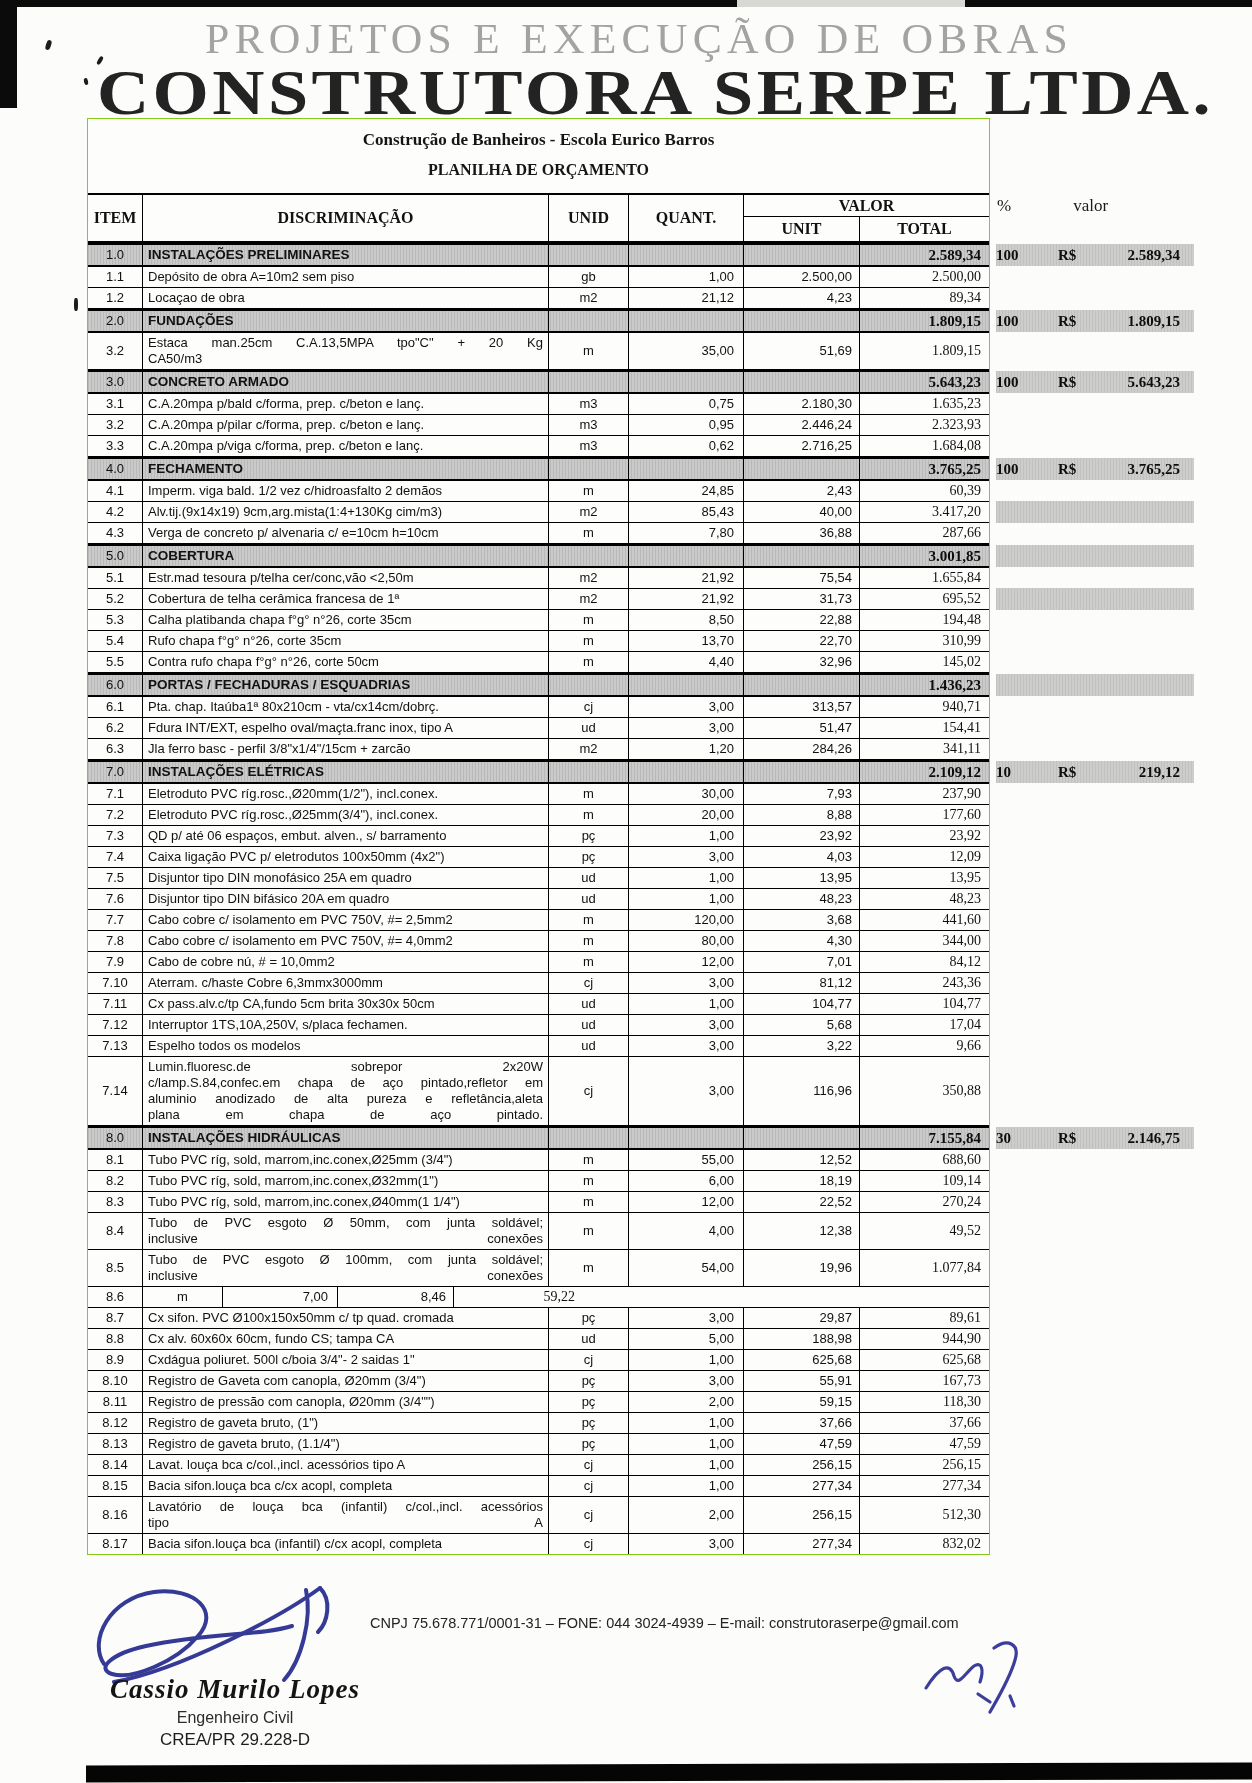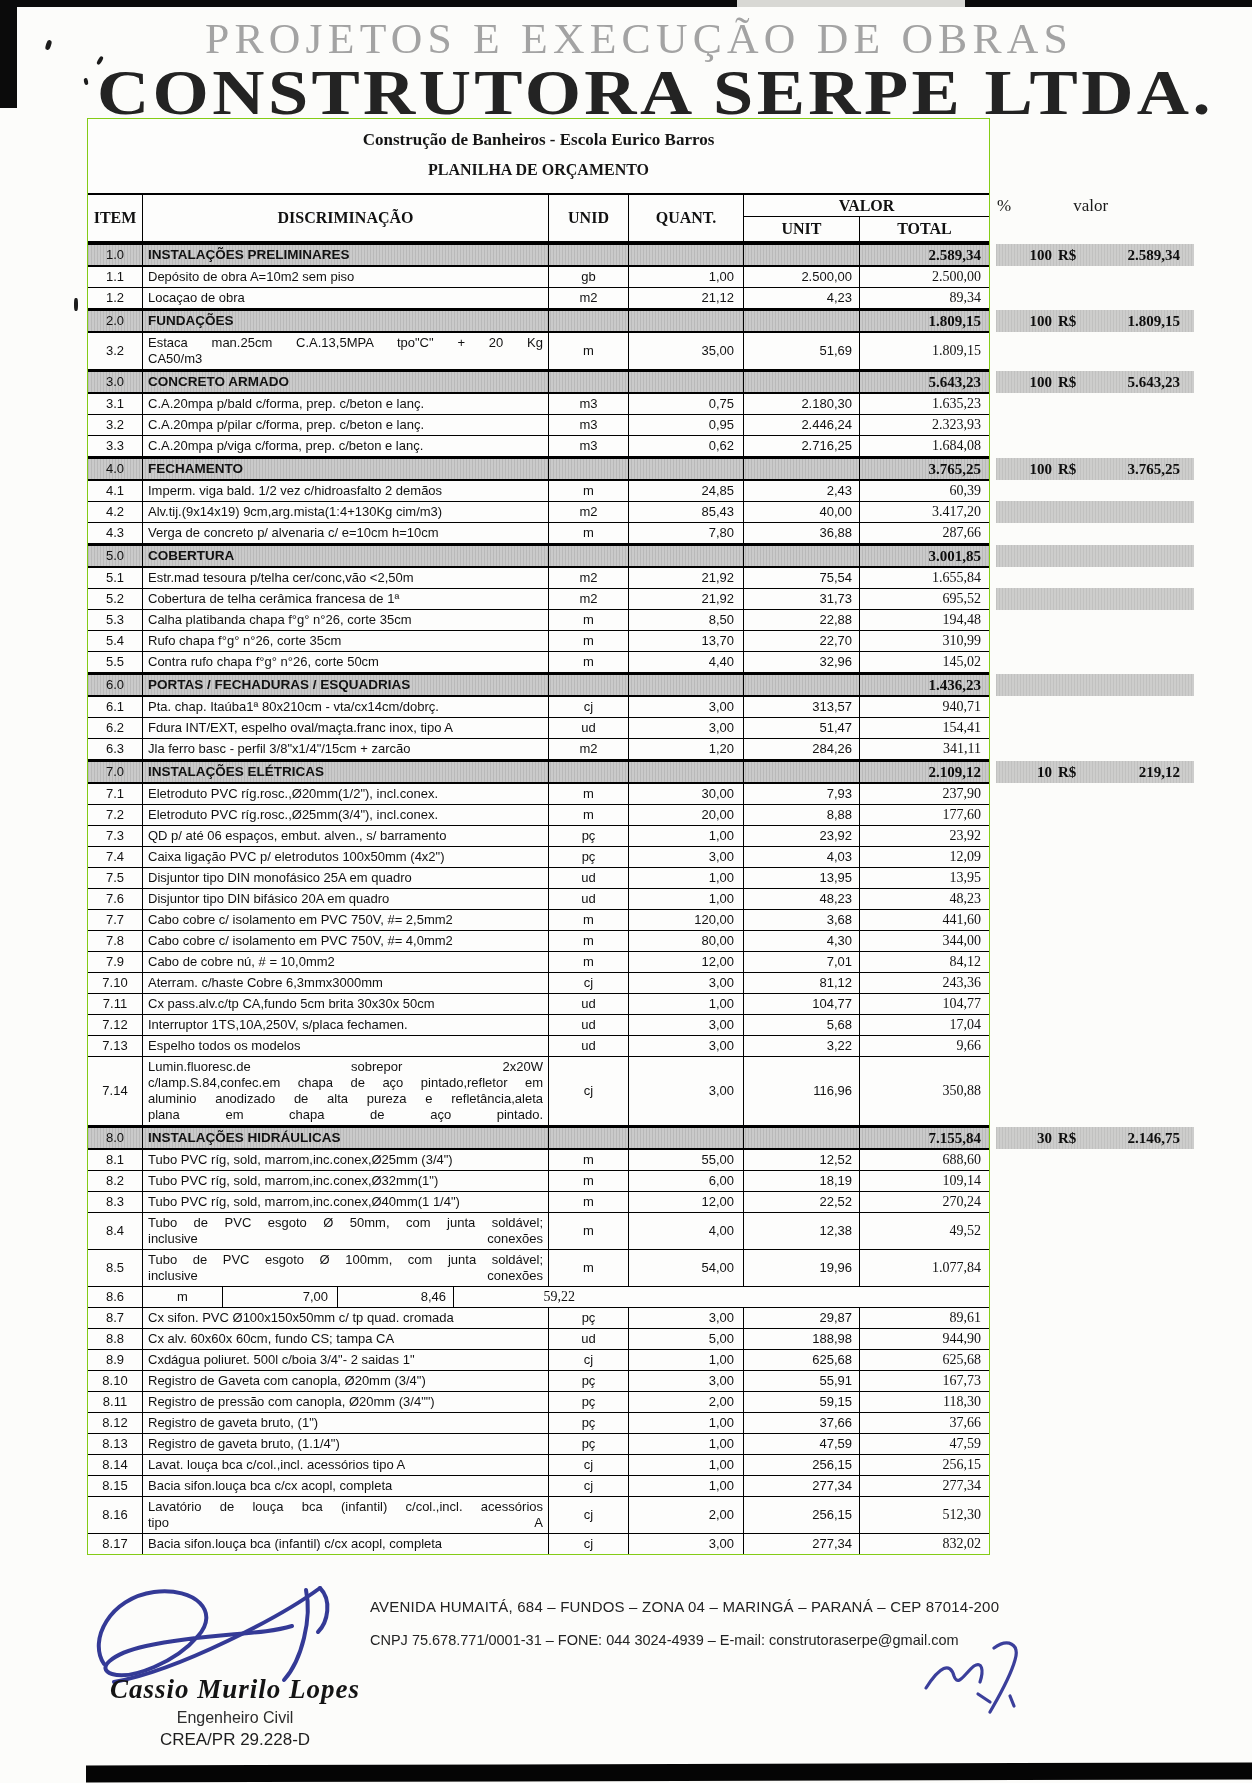--- a/index.html
+++ b/index.html
@@ -84,21 +84,21 @@
   .trow.multiline .c.unid,.trow.multiline .c.item{display:flex;align-items:center;}
 
   
   .annot{
     position:absolute;left:908px;top:-1px;bottom:-1px;width:198px;
     background:#cbcbca;
     background-image:repeating-linear-gradient(90deg,rgba(0,0,0,0.05) 0 1px,rgba(255,255,255,0.04) 1px 3px);
     display:flex;align-items:center;
     font-family:"Liberation Serif","DejaVu Serif",serif;font-weight:bold;font-size:15px;color:#0e0e0e;
   }
-  .annot .pct{width:56px;text-align:right;}
+  .annot .pct{width:56px;}
   .annot .rs{width:34px;padding-left:6px;}
   .annot .val{flex:1;text-align:right;padding-right:14px;}
 
   .side-head{
     position:absolute;left:997px;top:196px;width:200px;display:flex;
     font-family:"Liberation Serif","DejaVu Serif",serif;font-size:17px;color:#1a1a1a;
   }
   .side-head .vh{margin-left:62px;}
 
   
@@ -724,21 +724,20 @@
         <path d="M44 104 C 110 92, 212 38, 250 10"></path>
         <path d="M250 10 C 262 22, 258 44, 248 54"></path>
       </g>
     </svg>
     <div class="sig-name">Cassio Murilo Lopes</div>
     <div class="sig-role">Engenheiro Civil</div>
     <div class="sig-crea">CREA/PR 29.228-D</div>
   </div>
 
   <div class="address">
-    <div class="a1">AVENIDA HUMAITÁ, 684 – FUNDOS – ZONA 04 – MARINGÁ – PARANÁ – CEP 87014-200</div>
     <div class="a2">CNPJ 75.678.771/0001-31 – FONE: 044 3024-4939 – E-mail: construtoraserpe@gmail.com</div>
   </div>
 
   <svg class="initials" width="130" height="85" viewBox="0 0 130 85">
     <g fill="none" stroke="#3b3f9b" stroke-width="3.2" stroke-linecap="round">
       <path d="M8 52 C 22 30, 32 26, 36 40 C 40 52, 48 36, 56 30 C 64 25, 66 34, 62 46"></path>
       <path d="M76 12 C 90 2, 102 8, 97 24 C 92 42, 80 62, 72 76"></path>
       <path d="M60 58 L 72 66"></path>
       <path d="M92 60 L 96 70"></path>
     </g>

